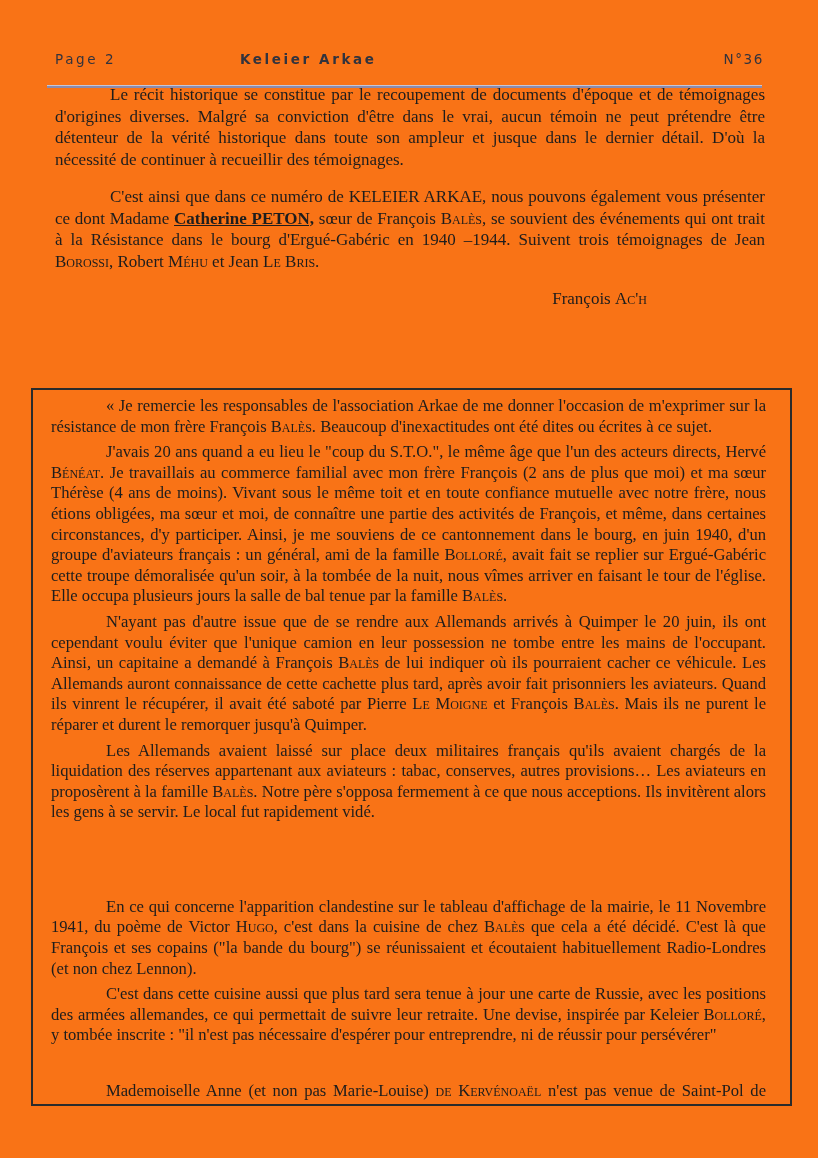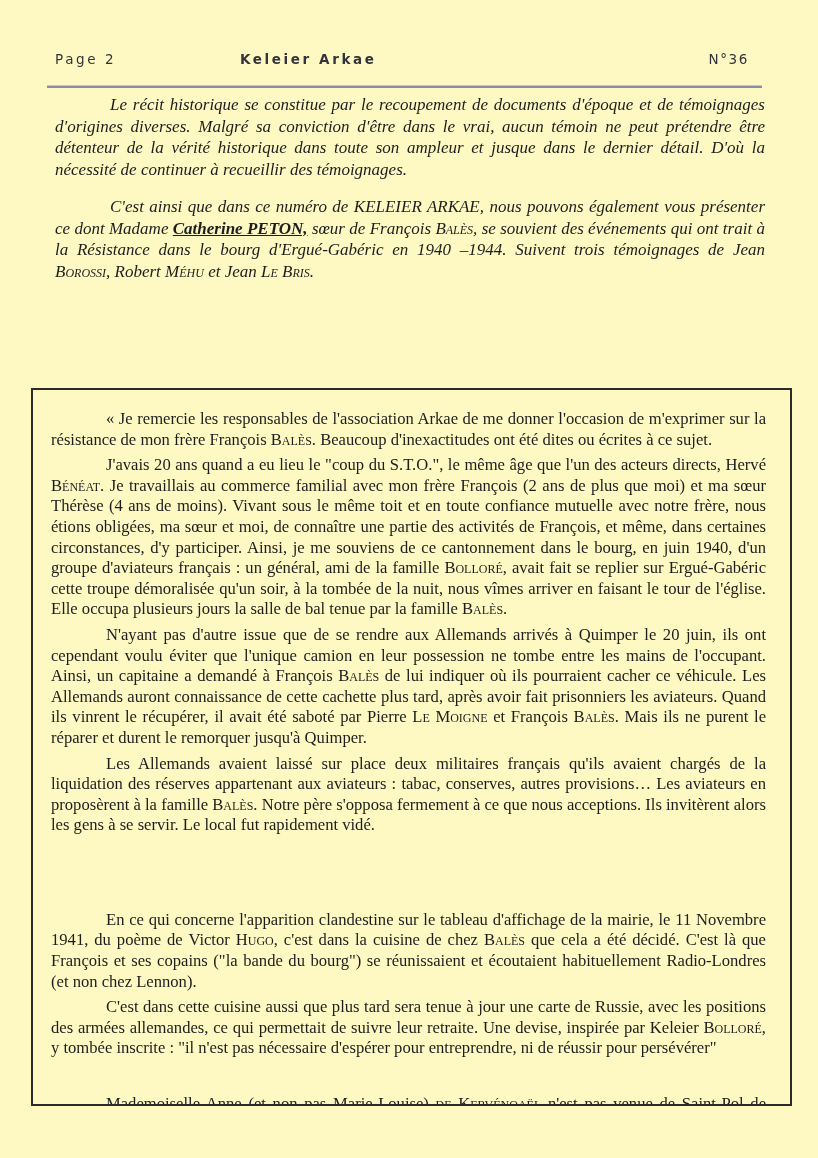--- a/index.html
+++ b/index.html
@@ -1,45 +1,44 @@
 <!DOCTYPE html>
 <html lang="fr"><head>
 <meta charset="utf-8">
 <style>
   html,body{margin:0;padding:0;background:#ffffff;}
   .page{
     position:relative;
     width:818px;height:1158px;
-    background:#fef9c3;
+    background:#f97316;
     overflow:hidden;
     font-family:"Liberation Serif", serif;
     color:#1d1d1d;
   }
   
   .hdr-item{
     position:absolute;top:51px;
     font-family:"DejaVu Sans", sans-serif;
     font-size:13.5px;
     letter-spacing:2.6px;
     color:#33333d;
     white-space:nowrap;
   }
   .hdr-page{left:55px;}
   .hdr-title{left:240px;font-weight:bold;}
-  .hdr-issue{right:69px;letter-spacing:1.6px;}
+  .hdr-issue{right:54px;letter-spacing:1.6px;}
   
   .rule{
     position:absolute;top:85px;left:47px;width:715px;height:0;
     border-top:1px solid #c6c6d8;
     border-bottom:2px solid #8b8bac;
   }
   
   .intro{
-    position:absolute;top:94px;left:55px;width:710px;
-    font-style:italic;
+    position:absolute;top:84px;left:55px;width:710px;
     font-size:17px;line-height:21.5px;
     text-align:justify;
   }
   .intro p{margin:0;text-indent:55px;}
   .intro p + p{margin-top:16px;}
   .signature{
     margin-top:3px;
     text-align:right;
     padding-right:118px;
     text-indent:0 !important;
@@ -49,21 +48,21 @@
     position:absolute;top:388px;left:31px;
     width:761px;height:718px;
     box-sizing:border-box;
     border:2px solid #2b2b2b;
     padding:6px 24px 0 18px;
     overflow:hidden;
     font-size:16.6px;line-height:20.6px;
     text-align:justify;
   }
   .box p{margin:5px 0 0 0;text-indent:55px;}
-  .box p:first-child{margin-top:13px;}
+  .box p:first-child{margin-top:0;}
   .box p.gap-lg{margin-top:74px;}
   .box p.gap-md{margin-top:35px;}
   
   .sc{font-variant:small-caps;}
   .bu{font-weight:bold;text-decoration:underline;}
 </style>
 </head>
 <body>
 
 <div class="page">
@@ -72,20 +71,21 @@
     <span class="hdr-item hdr-page">Page 2</span>
     <span class="hdr-item hdr-title">Keleier Arkae</span>
     <span class="hdr-item hdr-issue">N°36</span>
   </header>
 
   <div class="rule"></div>
 
   <section class="intro">
     <p><span>Le récit historique se constitue par le recoupement de documents d'époque et de témoignages d'origines diverses. Malgré sa conviction d'être dans le vrai, aucun témoin ne peut prétendre être détenteur de la vérité historique dans toute son ampleur et jusque dans le dernier détail. D'où la nécessité de continuer à recueillir des témoignages.</span></p>
     <p><span>C'est ainsi que dans ce numéro de KELEIER ARKAE, nous pouvons également vous présenter ce dont Madame </span><span class="bu">Catherine PETON,</span><span> sœur de François </span><span class="sc">Balès</span><span>, se souvient des événements qui ont trait à la Résistance dans le bourg d'Ergué-Gabéric en 1940 –1944. Suivent trois témoignages de Jean </span><span class="sc">Borossi</span><span>, Robert </span><span class="sc">Méhu</span><span> et Jean </span><span class="sc">Le Bris</span><span>.</span></p>
+    <p class="signature"><span>François </span><span class="sc">Ac'h</span></p>
   </section>
 
   <section class="box">
     <p><span>« Je remercie les responsables de l'association Arkae de me donner l'occasion de m'exprimer sur la résistance de mon frère François </span><span class="sc">Balès</span><span>. Beaucoup d'inexactitudes ont été dites ou écrites à ce sujet.</span></p>
     <p><span>J'avais 20 ans quand a eu lieu le "coup du S.T.O.", le même âge que l'un des acteurs directs, Hervé </span><span class="sc">Bénéat</span><span>. Je travaillais au commerce familial avec mon frère François (2 ans de plus que moi) et ma sœur Thérèse (4 ans de moins). Vivant sous le même toit et en toute confiance mutuelle avec notre frère, nous étions obligées, ma sœur et moi, de connaître une partie des activités de François, et même, dans certaines circonstances, d'y participer. Ainsi, je me souviens de ce cantonnement dans le bourg, en juin 1940, d'un groupe d'aviateurs français : un général, ami de la famille </span><span class="sc">Bolloré</span><span>, avait fait se replier sur Ergué-Gabéric cette troupe démoralisée qu'un soir, à la tombée de la nuit, nous vîmes arriver en faisant le tour de l'église. Elle occupa plusieurs jours la salle de bal tenue par la famille </span><span class="sc">Balès</span><span>.</span></p>
     <p><span>N'ayant pas d'autre issue que de se rendre aux Allemands arrivés à Quimper le 20 juin, ils ont cependant voulu éviter que l'unique camion en leur possession ne tombe entre les mains de l'occupant. Ainsi, un capitaine a demandé à François </span><span class="sc">Balès</span><span> de lui indiquer où ils pourraient cacher ce véhicule. Les Allemands auront connaissance de cette cachette plus tard, après avoir fait prisonniers les aviateurs. Quand ils vinrent le récupérer, il avait été saboté par Pierre </span><span class="sc">Le Moigne</span><span> et François </span><span class="sc">Balès</span><span>. Mais ils ne purent le réparer et durent le remorquer jusqu'à Quimper.</span></p>
     <p><span>Les Allemands avaient laissé sur place deux militaires français qu'ils avaient chargés de la liquidation des réserves appartenant aux aviateurs : tabac, conserves, autres provisions… Les aviateurs en proposèrent à la famille </span><span class="sc">Balès</span><span>. Notre père s'opposa fermement à ce que nous acceptions. Ils invitèrent alors les gens à se servir. Le local fut rapidement vidé.</span></p>
     <p class="gap-lg"><span>En ce qui concerne l'apparition clandestine sur le tableau d'affichage de la mairie, le 11 Novembre 1941, du poème de Victor </span><span class="sc">Hugo</span><span>, c'est dans la cuisine de chez </span><span class="sc">Balès</span><span> que cela a été décidé. C'est là que François et ses copains ("la bande du bourg") se réunissaient et écoutaient habituellement Radio-Londres (et non chez Lennon).</span></p>
     <p><span>C'est dans cette cuisine aussi que plus tard sera tenue à jour une carte de Russie, avec les positions des armées allemandes, ce qui permettait de suivre leur retraite. Une devise, inspirée par Keleier </span><span class="sc">Bolloré</span><span>, y tombée inscrite : "il n'est pas nécessaire d'espérer pour entreprendre, ni de réussir pour persévérer"</span></p>
     <p class="gap-md"><span>Mademoiselle Anne (et non pas Marie-Louise) </span><span class="sc">de Kervénoaël</span><span> n'est pas venue de Saint-Pol de Léon à Ergué-Gabéric avant fin octobre 1943. Appartenant elle-même au Mouvement "Libération-Nord",</span></p>

